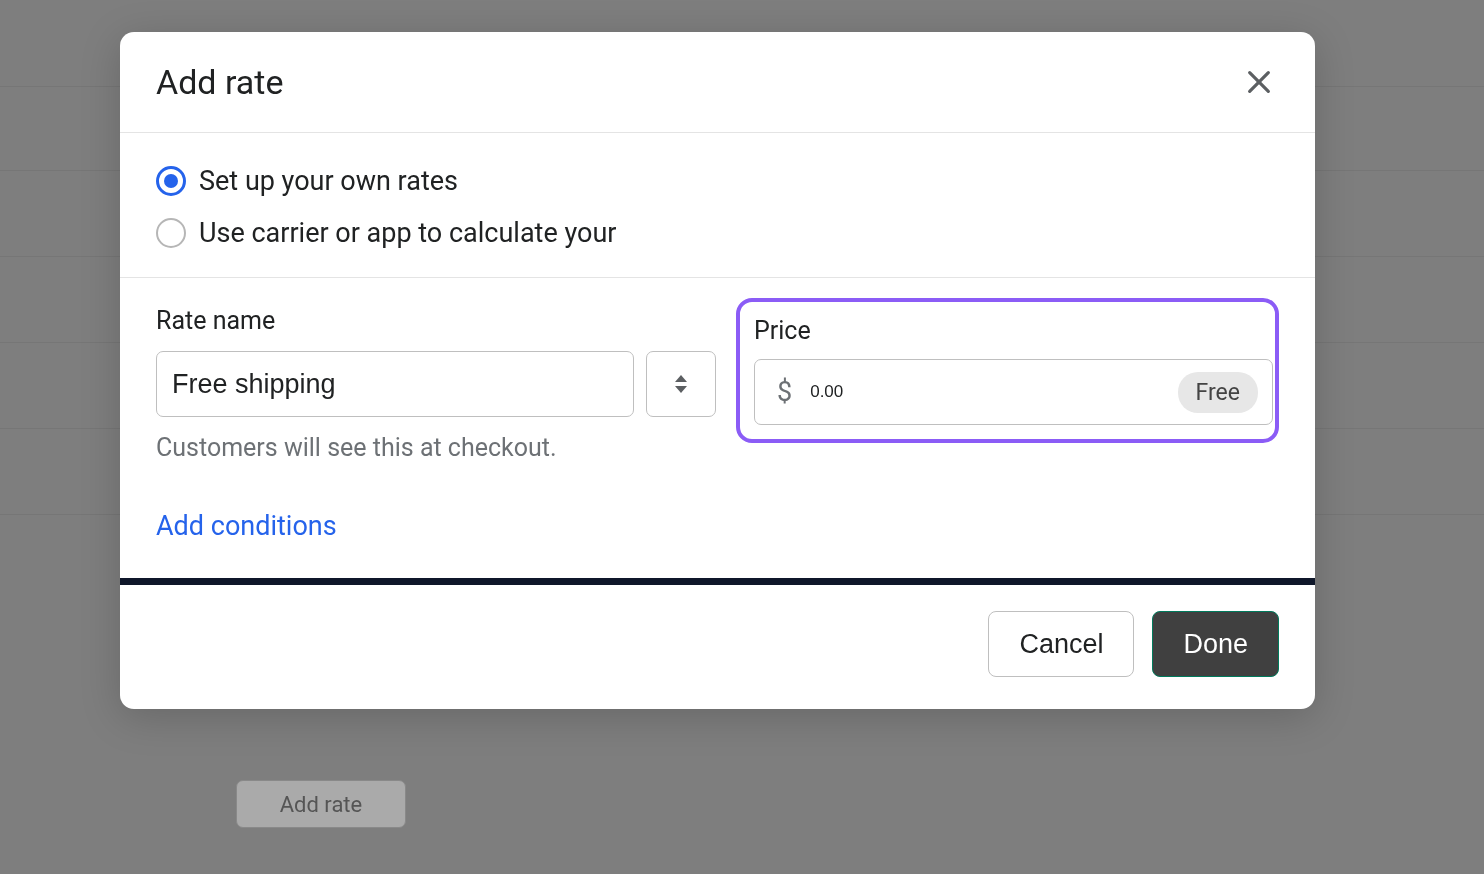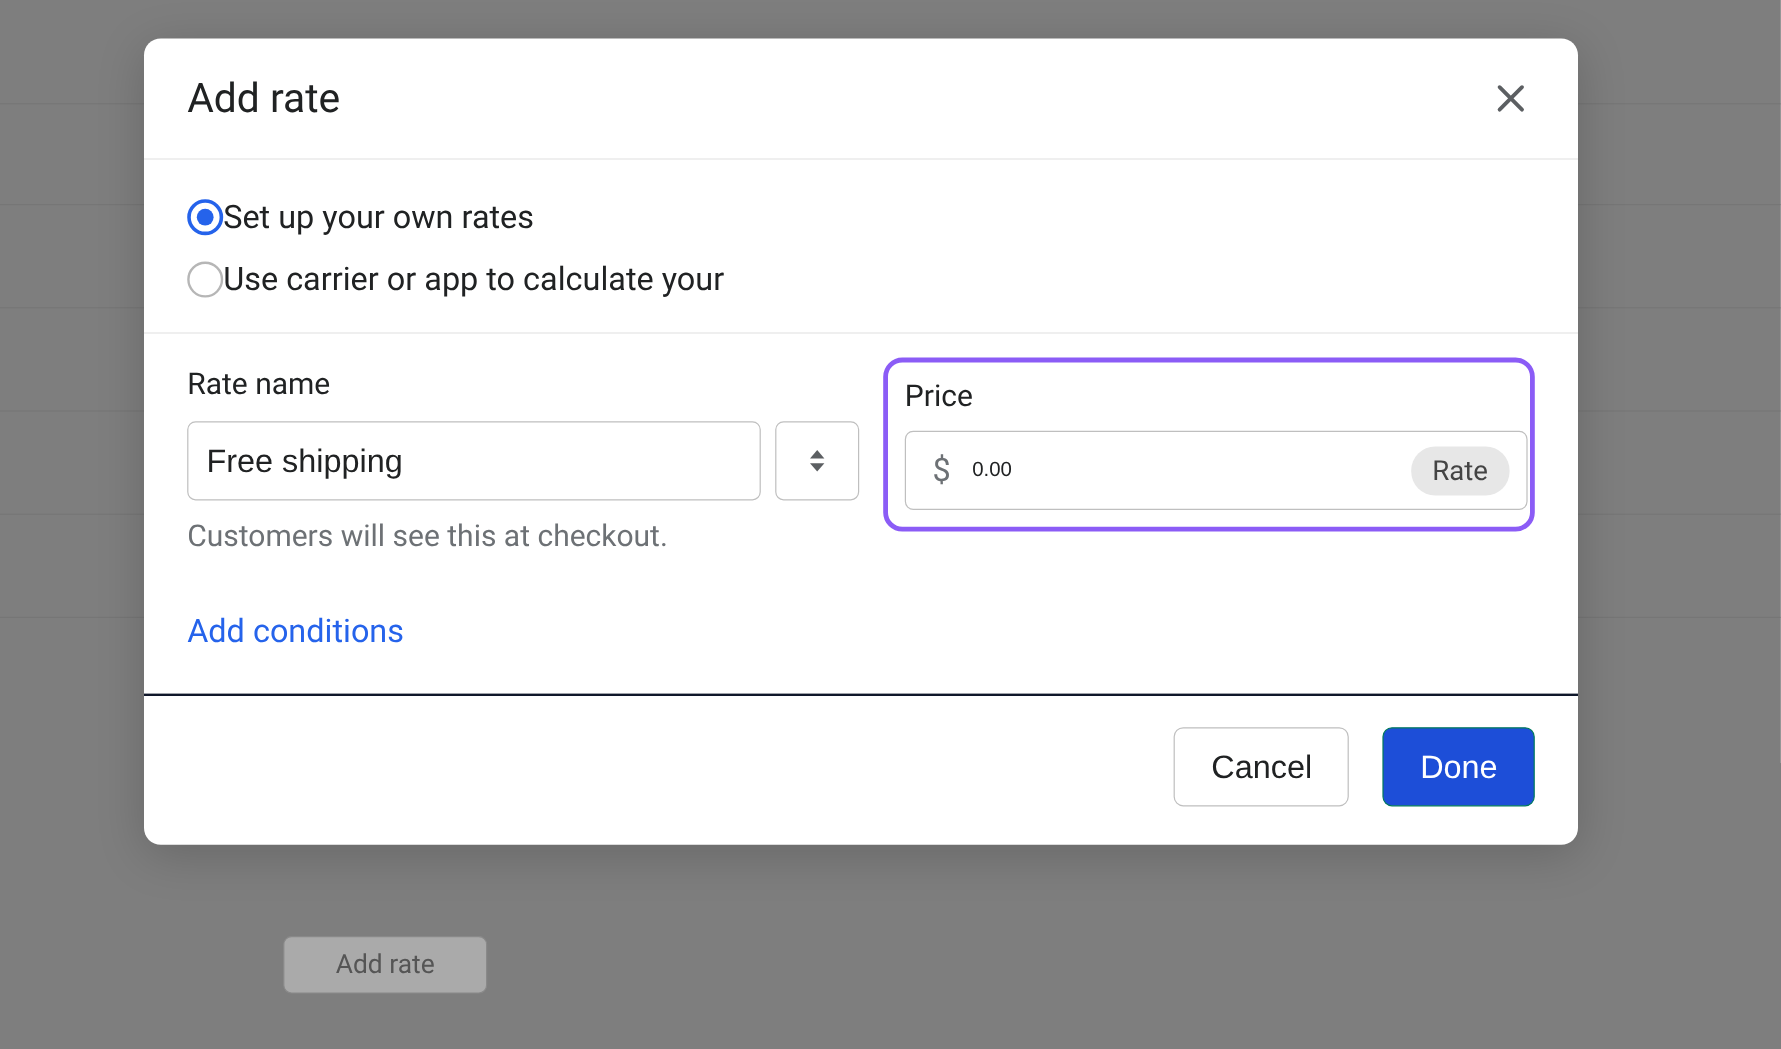--- a/index.html
+++ b/index.html
@@ -48,21 +48,21 @@
       justify-content: center;
     }
     .close-btn svg { width: 32px; height: 32px; }
     .modal-section {
       padding: 32px 36px 28px 36px;
       border-bottom: 1px solid #e4e4e4;
     }
     .radio-row {
       display: flex;
       align-items: center;
-      gap: 0;
+      gap: 13px;
       margin-bottom: 20px;
       cursor: pointer;
     }
     .radio-row:last-child { margin-bottom: 0; }
     .radio-outer {
       width: 30px;
       height: 30px;
       border-radius: 50%;
       border: 2px solid #b6b6b6;
       display: flex;
@@ -165,43 +165,43 @@
       background: transparent;
     }
     .price-badge {
       background: #e7e7e7;
       color: #444;
       font-size: 23px;
       padding: 7px 18px;
       border-radius: 20px;
     }
     .modal-footer {
-      border-top: 2px solid #0f172a;
+      border-top: 7px solid #0f172a;
       padding: 26px 36px 32px 36px;
       display: flex;
       justify-content: flex-end;
-      gap: 28px;
+      gap: 18px;
     }
     .btn {
       height: 66px;
       padding: 0 30px;
       border-radius: 8px;
       font-size: 27px;
       cursor: pointer;
       display: flex;
       align-items: center;
       justify-content: center;
     }
     .btn-secondary {
       background: #fff;
       border: 1.5px solid #bfbfbf;
       color: #202223;
     }
     .btn-primary {
-      background: #1d4ed8;
+      background: #404040;
       border: 1px solid #007a5c;
       color: #fff;
     }
     .bg-button-behind {
       position: absolute;
       left: 236px;
       top: 780px;
       width: 170px;
       height: 48px;
       background: #fff;
@@ -276,21 +276,21 @@
       <div class="help-text">Customers will see this at checkout.</div>
       <a class="add-conditions">Add conditions</a>
     </div>
 
     <div class="field-col-right">
       <div class="price-highlight">
         <label class="field-label" style="margin-bottom:14px">Price</label>
         <div class="price-input-wrap">
           <span class="price-currency">$</span>
           <input class="price-value" value="0.00" style="">
-          <span class="price-badge">Rate</span>
+          <span class="price-badge">Free</span>
         </div>
       </div>
     </div>
 
   </div>
 
   <div class="modal-footer">
     <button class="btn btn-secondary">
       <span>Cancel</span>
     </button>

